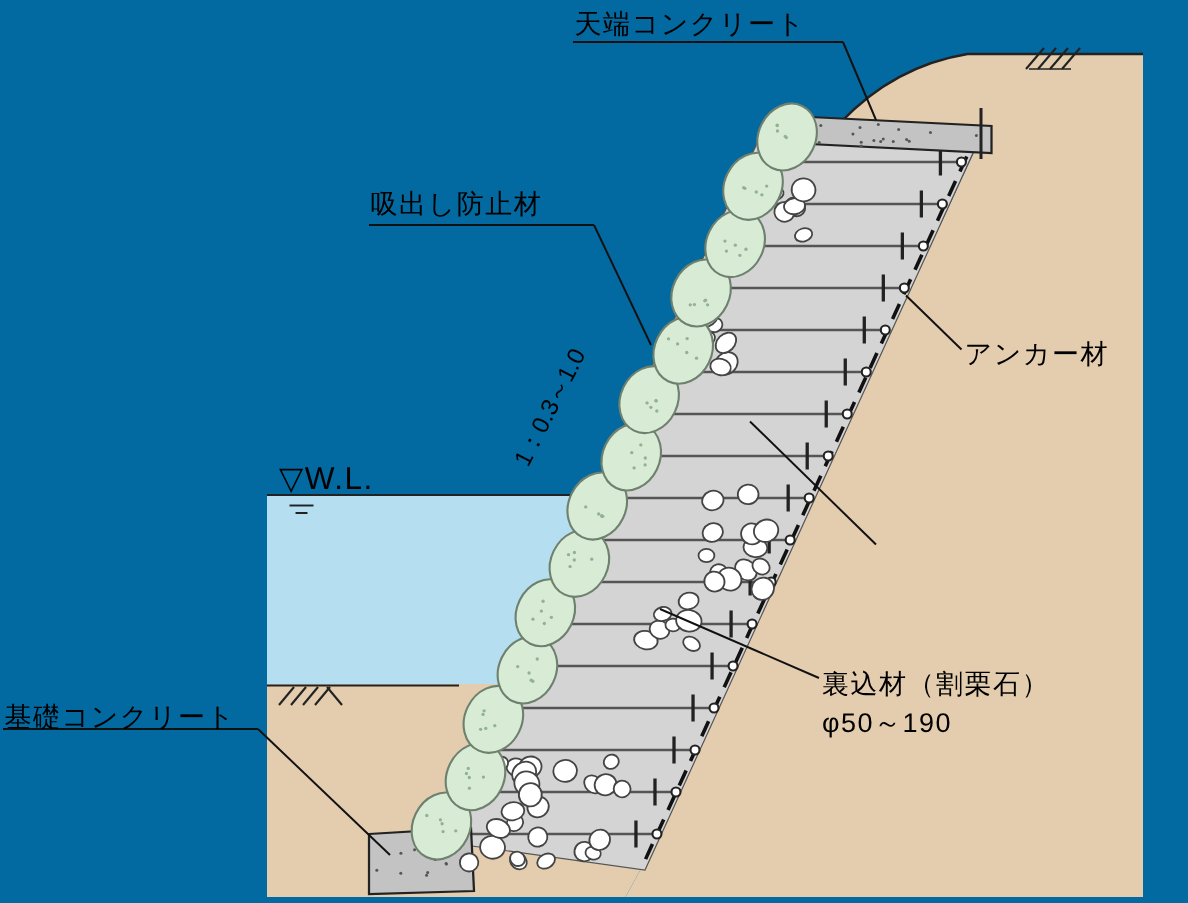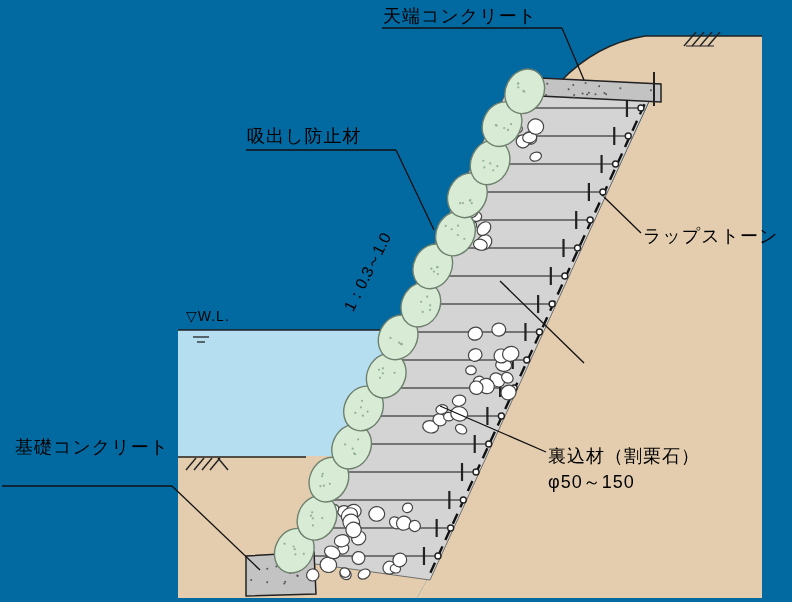--- a/index.html
+++ b/index.html
@@ -9,21 +9,21 @@
   }
   svg{position:absolute;left:0;top:0;}
   .lbl{
     position:absolute;font-size:18px;line-height:1.15;color:#000;white-space:nowrap;
     letter-spacing:1px;
   }
   .lbl-slope{
     font-size:16px;width:130px;text-align:center;
     transform:rotate(-63deg);transform-origin:center center;letter-spacing:0;
   }
-  .lbl-wl{font-size:14px;letter-spacing:1px;}
+  .lbl-wl{font-size:21px;letter-spacing:1px;}
 </style>
 </head>
 <body>
 
 <div class="stage">
 
   <svg width="792" height="602" viewBox="0 0 792 602">
 
     <path fill="var(--earth)" d="M762,36 L645,36 Q596,44 560,82 L545,94 L652,96 L428,578 L417,598 L762,598 Z"></path>
     <path fill="var(--earth)" d="M178,456 L348,456 L428,578 L417,598 L178,598 Z"></path>
@@ -309,17 +309,17 @@
       <line x1="546" y1="452" x2="440" y2="406"></line>
       <line x1="2" y1="486" x2="172" y2="486"></line>
       <line x1="172" y1="486" x2="260" y2="570"></line>
     </g>
   </svg>
 
   <div class="lbl" style="left:383px;top:6px;">天端コンクリート</div>
   <div class="lbl" style="left:247px;top:126px;">吸出し防止材</div>
   <div class="lbl lbl-slope" style="left:303px;top:263px;">1：0.3～1.0</div>
   <div class="lbl lbl-wl" style="left:186px;top:308px;">▽W.L.</div>
-  <div class="lbl" style="left:643px;top:226px;">ラップストーン</div>
+  <div class="lbl" style="left:643px;top:226px;">アンカー材</div>
   <div class="lbl" style="left:548px;top:446px;">裏込材（割栗石）</div>
-  <div class="lbl" style="left:548px;top:472px;">φ50～150</div>
-  <div class="lbl" style="left:3px;top:437px;margin-left:12px;">基礎コンクリート</div>
+  <div class="lbl" style="left:548px;top:472px;">φ50～190</div>
+  <div class="lbl" style="left:3px;top:468px;">基礎コンクリート</div>
 </div>
 
 </body></html>

